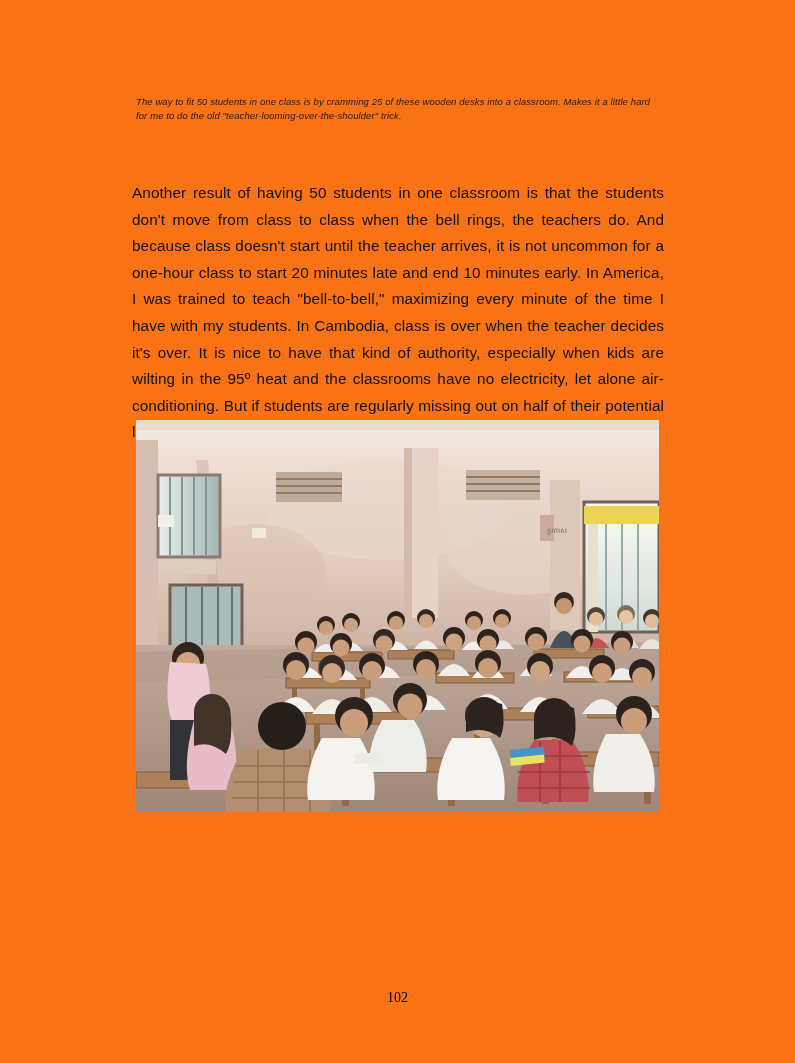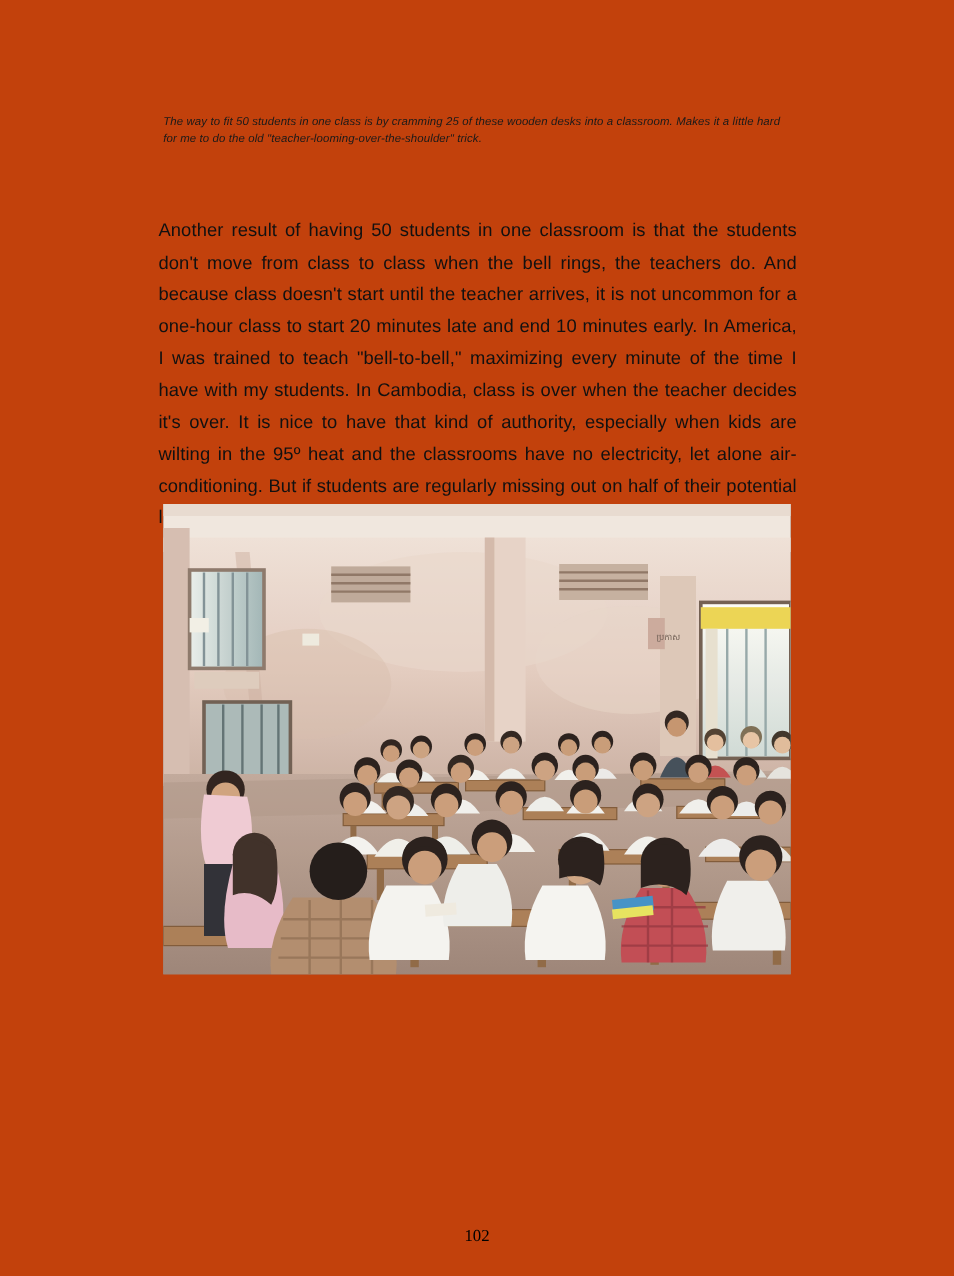--- a/index.html
+++ b/index.html
@@ -11,21 +11,21 @@
     width: 795px;
     height: 1063px;
     position: relative;
     font-family: "Liberation Sans", sans-serif;
     color: #000000;
     overflow: hidden;
   }
   .page {
     position: absolute;
     inset: 0;
-    background: #c2410c;
+    background: #f97316;
   }
 
   
   .caption-top {
     position: absolute;
     left: 136px;
     top: 95px;
     width: 524px;
     font-size: 9.5px;
     line-height: 1.5;
@@ -77,21 +77,20 @@
   
   .page-number {
     position: absolute;
     left: 0;
     right: 0;
     top: 990px;
     text-align: center;
     font-family: "Liberation Serif", serif;
     font-size: 14px;
     color: #000000;
-    margin-top: 33px;
   }
 </style>
 </head>
 <body>
 
 <div class="page">
 
   <div class="caption-top">The way to fit 50 students in one class is by cramming 25 of these wooden desks into a classroom. Makes it a little hard for me to do the old "teacher-looming-over-the-shoulder" trick.</div>
 
   <div class="body-text">Another result of having 50 students in one classroom is that the students don't move from class to class when the bell rings, the teachers do. And because class doesn't start until the teacher arrives, it is not uncommon for a one-hour class to start 20 minutes late and end 10 minutes early. In America, I was trained to teach "bell-to-bell," maximizing every minute of the time I have with my students. In Cambodia, class is over when the teacher decides it's over. It is nice to have that kind of authority, especially when kids are wilting in the 95º heat and the classrooms have no electricity, let alone air-conditioning. But if students are regularly missing out on half of their potential learning time, that's just not a very effective educational system.</div>

